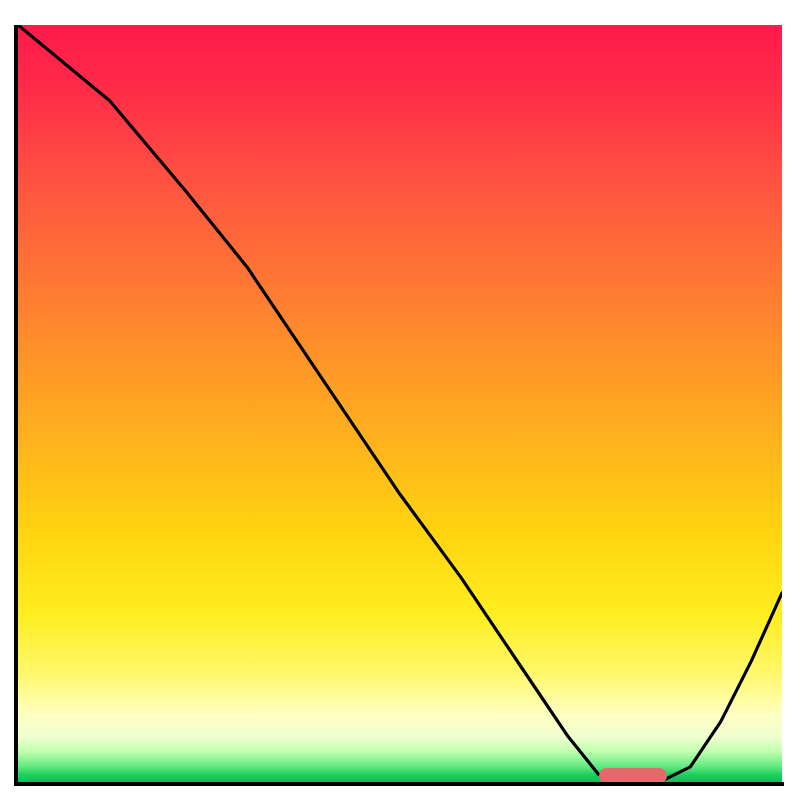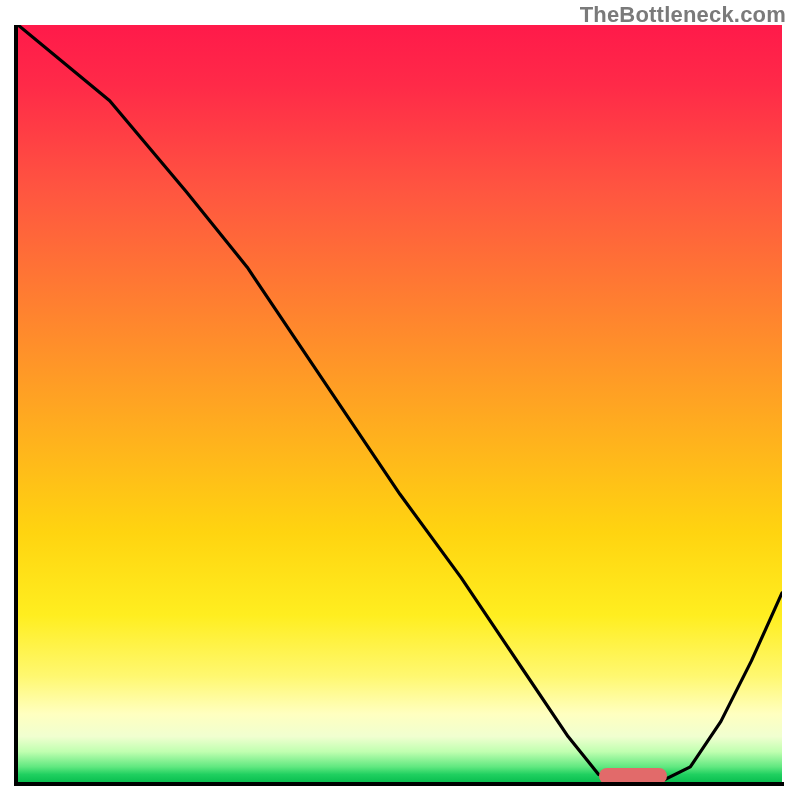--- a/index.html
+++ b/index.html
@@ -83,21 +83,20 @@
     position: absolute;
     background: #e26a6a;
     border-radius: 8px;
   }
 </style>
 </head>
 <body>
 
 <div class="chart-container">
 
-  <div class="watermark">TheBottleneck.com</div>
 
   <div class="axis-left"></div>
   <div class="axis-bottom"></div>
 
   <div class="plot-area">
     <div class="gradient-bg"></div>
 
     <svg class="curve-svg" viewBox="0 0 764 757" preserveAspectRatio="none">
       <path fill="none" stroke="#000" stroke-width="3.2" stroke-linejoin="round" stroke-linecap="round" d="M0.0 0.0 L91.7 75.7 L168.1 166.5 L229.2 242.2 L305.6 355.8 L382.0 469.3 L443.1 552.6 L504.2 643.5 L550.1 711.6 L580.6 749.4 L611.2 757.0 L641.8 757.0 L672.3 741.9 L702.9 696.4 L733.4 635.9 L764.0 567.8" id="curve-path"></path>
     </svg>

